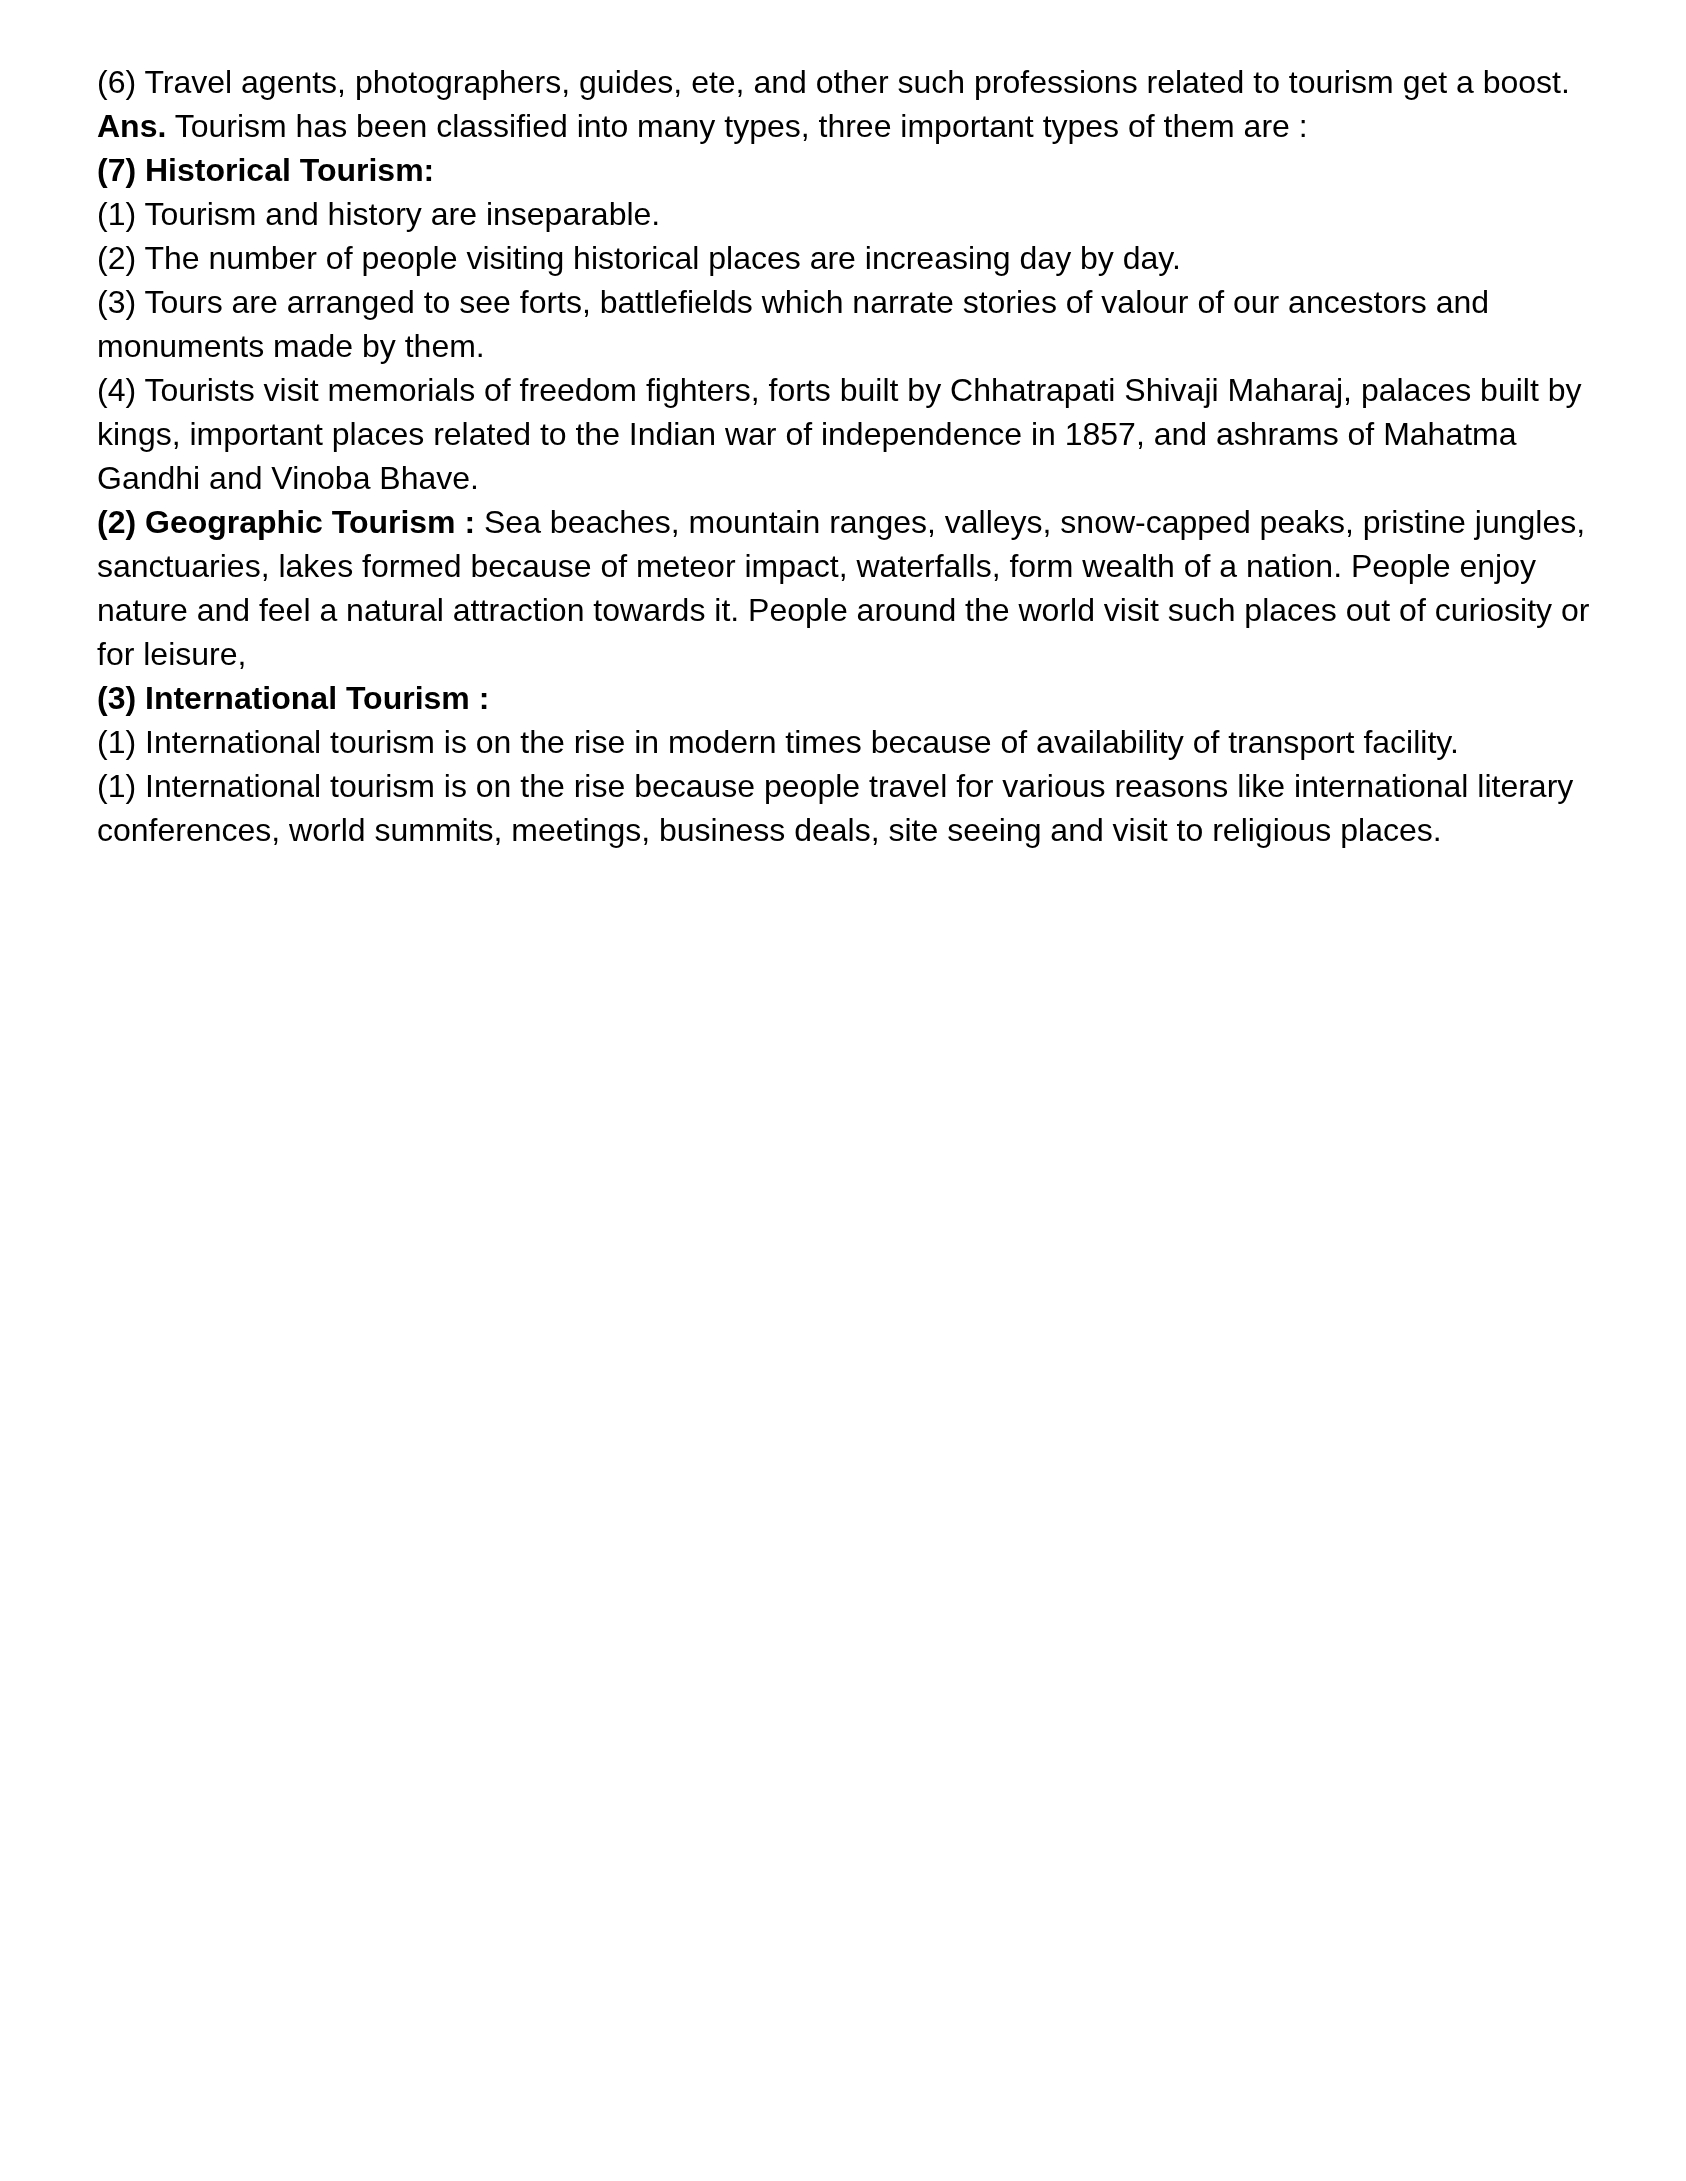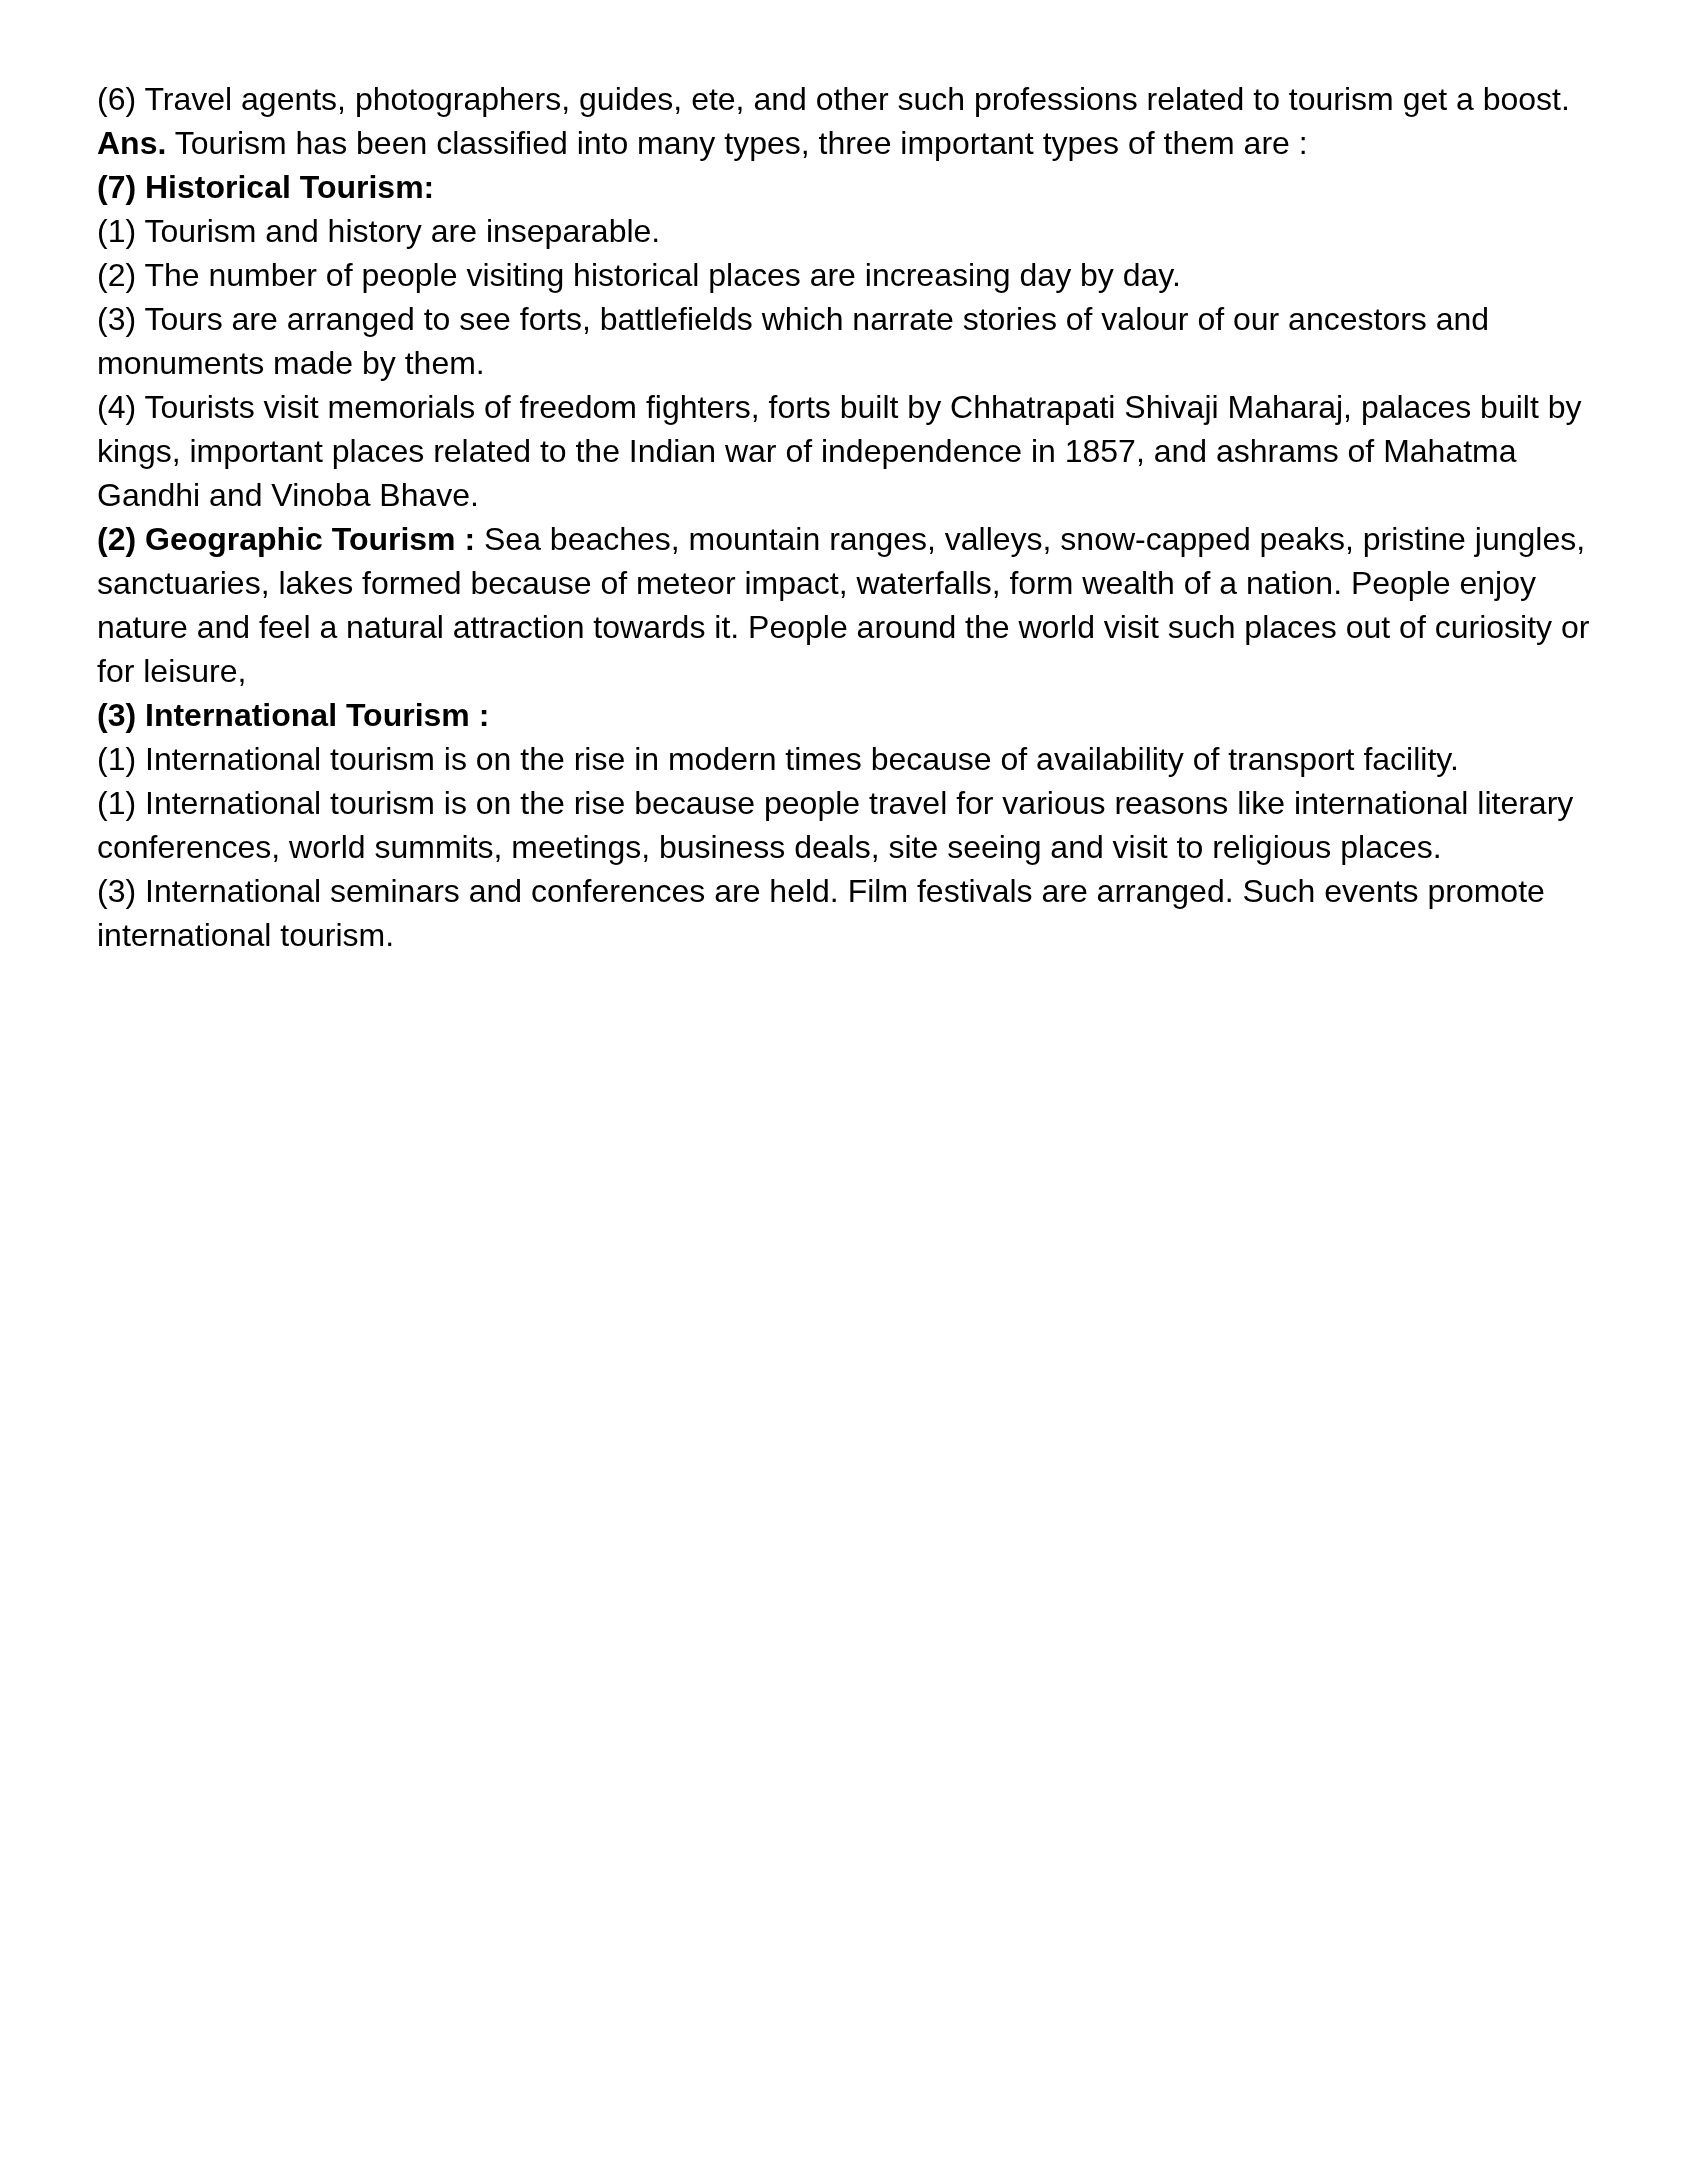--- a/index.html
+++ b/index.html
@@ -5,21 +5,21 @@
   html, body {
     margin: 0;
     padding: 0;
     background: #ffffff;
   }
   .page {
     position: relative;
     width: 1686px;
     height: 2181px;
     box-sizing: border-box;
-    padding: 77px 94px 0 97px;
+    padding: 60px 94px 0 97px;
     background: #ffffff;
     color: #000000;
     font-family: "Liberation Sans", "DejaVu Sans", sans-serif;
     font-size: 32px;
     line-height: 44px;
     overflow: hidden;
   }
   .page p {
     margin: 0;
     padding: 0;
@@ -53,16 +53,15 @@
 
 
   <p><span class="bold">(2) Geographic Tourism :</span><span> Sea beaches, mountain ranges, valleys, snow-capped peaks, pristine jungles, sanctuaries, lakes formed because of meteor impact, waterfalls, form wealth of a nation. People enjoy nature and feel a natural attraction towards it. People around the world visit such places out of curiosity or for leisure,</span></p>
 
   <p class="bold">(3) International Tourism :</p>
 
   <p>(1) International tourism is on the rise in modern times because of availability of transport facility.</p>
 
   <p>(1) International tourism is on the rise because people travel for various reasons like international literary conferences, world summits, meetings, business deals, site seeing and visit to religious places.</p>
 
-  <p>(3) International seminars and conferences are held. Film festivals are arranged. Such events promote international tourism.</p>
 
 </div>
 
 
 </body></html>

